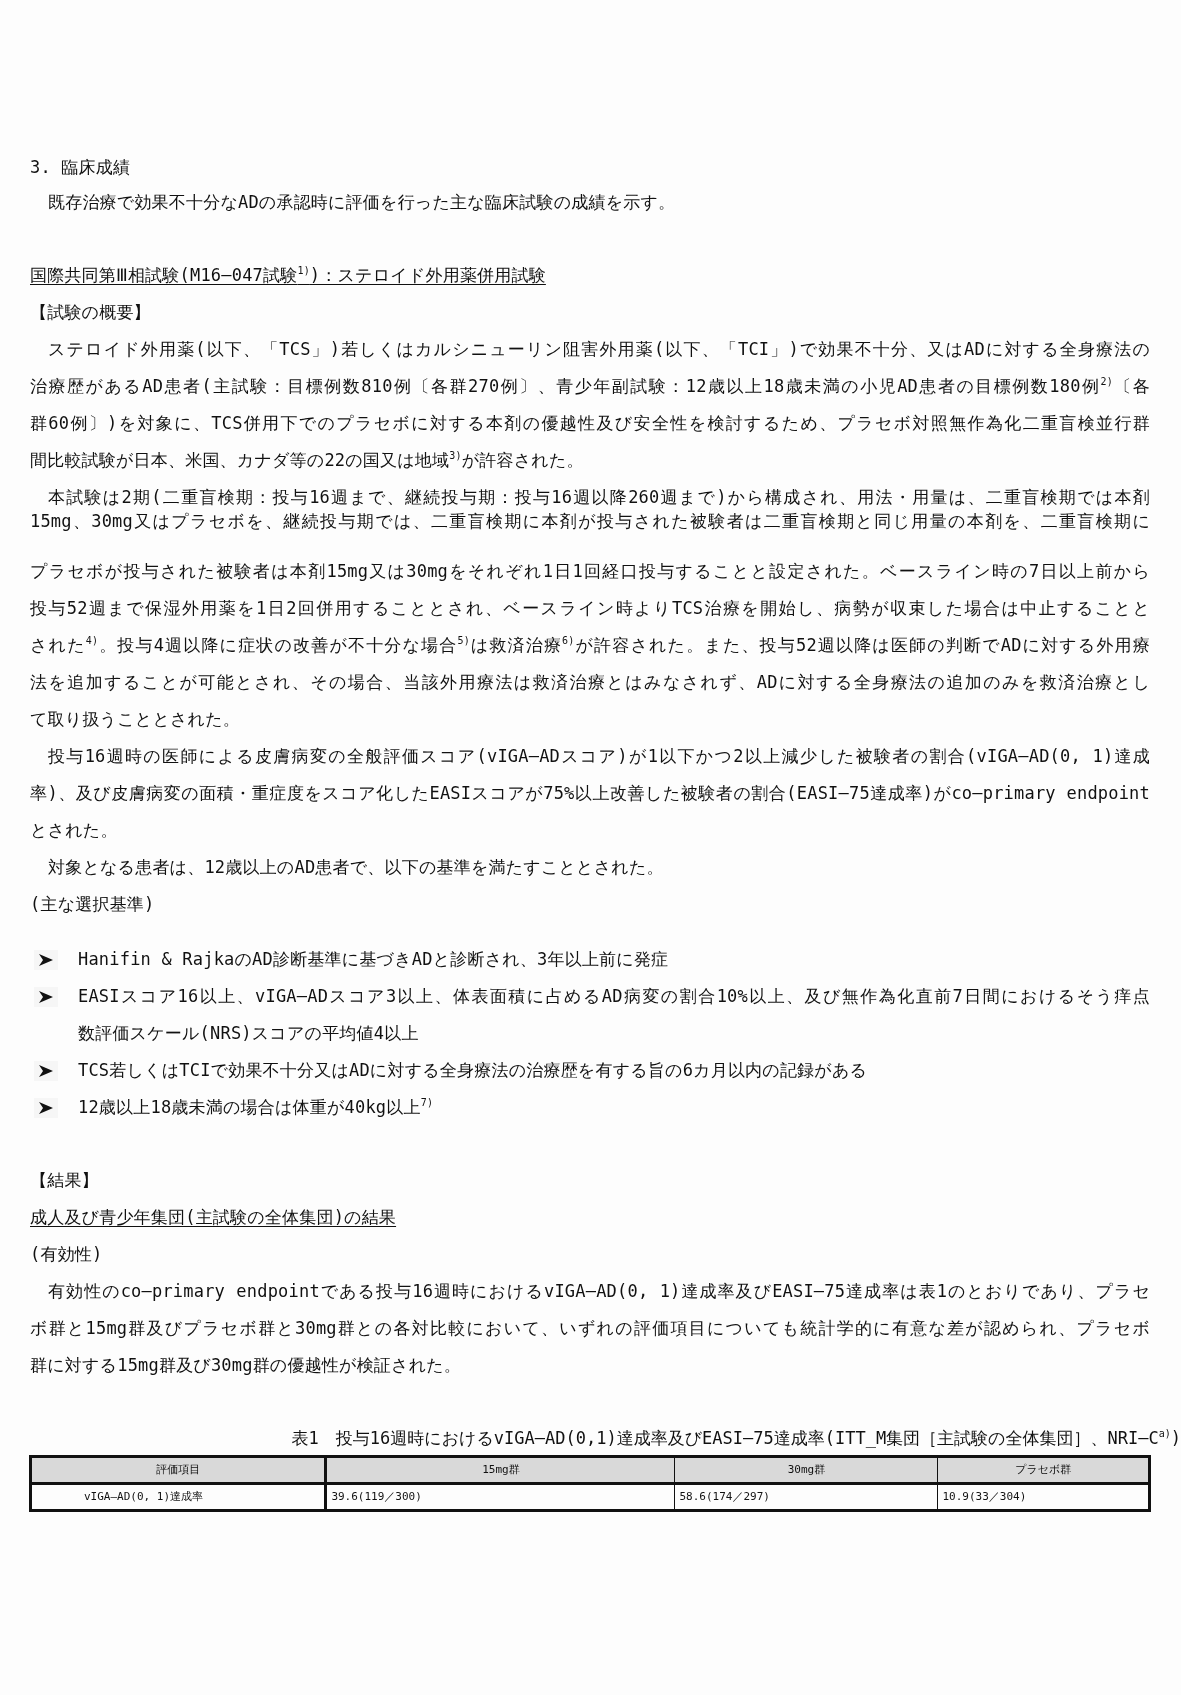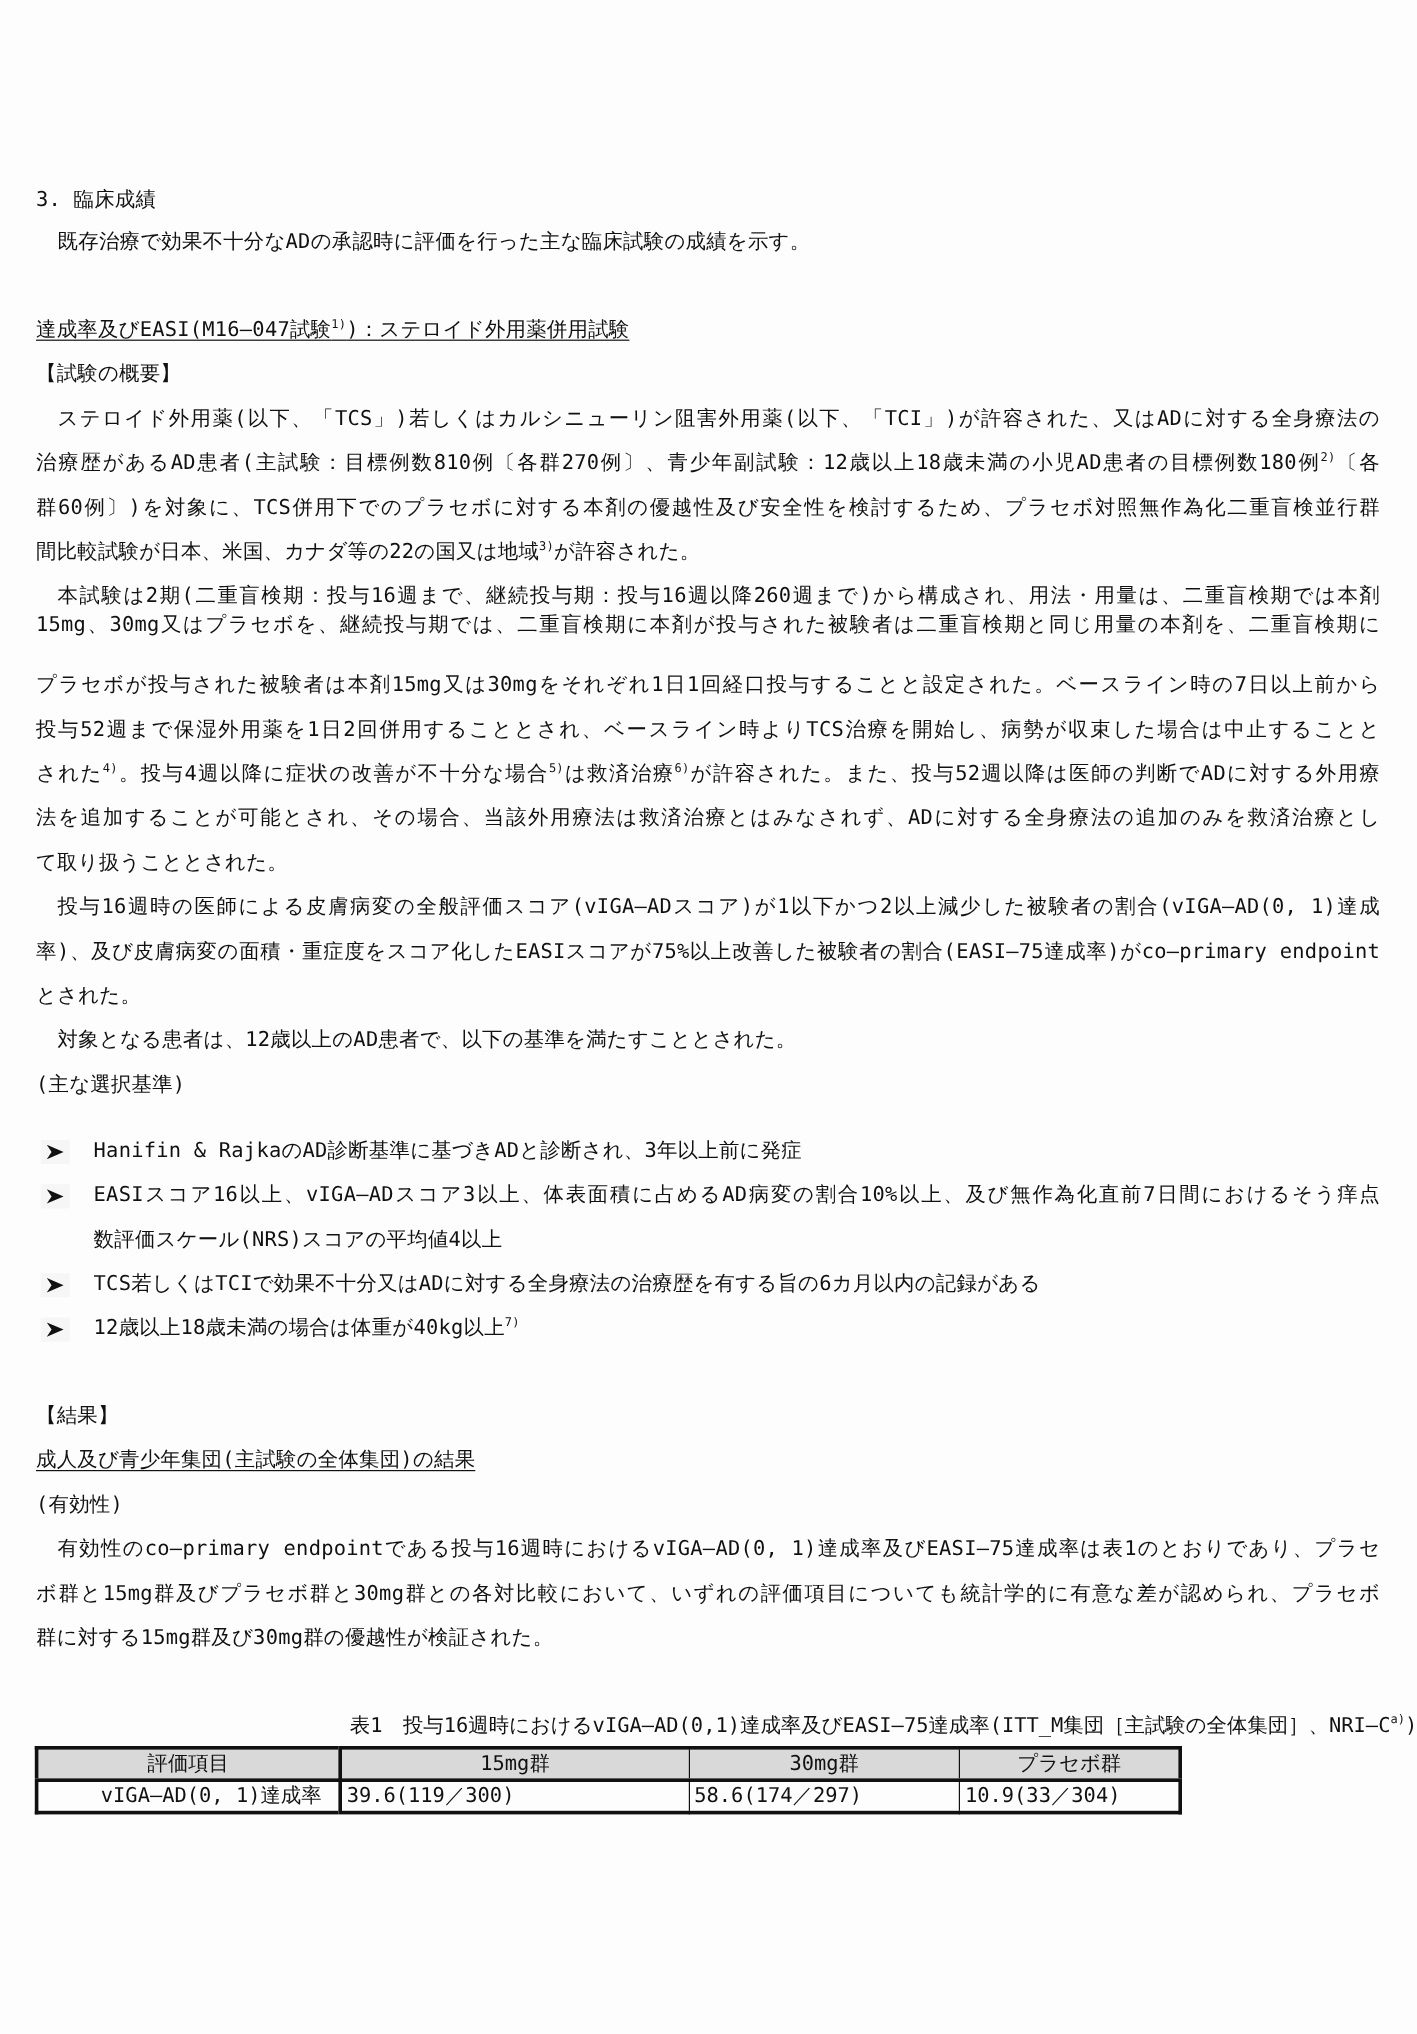--- a/index.html
+++ b/index.html
@@ -10,40 +10,40 @@
   }
   .line { position: absolute; left: 30px; white-space: nowrap; line-height: 22px; letter-spacing: 0.2px; }
   .indent { left: 48px; }
   .ul { text-decoration: underline; text-underline-offset: 3px; }
   .just { width: 1120px; text-align: justify; text-align-last: justify; }
   sup { font-size: 10px; vertical-align: 7px; line-height: 0; }
   .bullet { position: absolute; left: 34px; width: 24px; height: 20px; background: #f6f6f6; }
   .bullet svg { display: block; margin: 3px 4px; }
   .btext { left: 78px; }
   .caption { position: absolute; left: 0; width: 1181px; top: 1427px; text-align: right; font-size: 17px; line-height: 22px; white-space: nowrap; }
-  table.t1 { position: absolute; left: 29px; top: 1455px; width: 956px; border-collapse: collapse; font-size: 17px; }
+  table.t1 { position: absolute; left: 29px; top: 1455px; width: 1122px; border-collapse: collapse; font-size: 11px; }
   table.t1 th, table.t1 td { border: 1px solid #111; height: 24px; padding: 0 4px; line-height: 22px; font-weight: normal; }
   table.t1 th { background: #d9d9d9; text-align: center; }
   table.t1 td { }
   table.t1 td.first { text-align: left; padding-left: 52px; }
   table.t1 { border: 3px solid #111; }
   table.t1 tr.head th { border-bottom: 3px solid #111; }
   table.t1 .c1 { border-right: 3px solid #111; }
 </style>
 </head>
 <body>
 
 <div class="line" style="top:156px">3. 臨床成績</div>
 <div class="line indent" style="top:191px">既存治療で効果不十分なADの承認時に評価を行った主な臨床試験の成績を示す。</div>
 
-<div class="line ul" style="top:264px"><span>達成率及びEASI(M16—047試験</span><sup>1)</sup><span>)：ステロイド外用薬併用試験</span></div>
+<div class="line ul" style="top:264px"><span>国際共同第Ⅲ相試験(M16—047試験</span><sup>1)</sup><span>)：ステロイド外用薬併用試験</span></div>
 
 <div class="line" style="top:301px">【試験の概要】</div>
 
-<div class="line indent" style="top:338px; width:1102px; text-align:justify; text-align-last:justify;">ステロイド外用薬(以下、「TCS」)若しくはカルシニューリン阻害外用薬(以下、「TCI」)が許容された、又はADに対する全身療法の</div>
+<div class="line indent" style="top:338px; width:1102px; text-align:justify; text-align-last:justify;">ステロイド外用薬(以下、「TCS」)若しくはカルシニューリン阻害外用薬(以下、「TCI」)で効果不十分、又はADに対する全身療法の</div>
 <div class="line just" style="top:375px"><span>治療歴があるAD患者(主試験：目標例数810例〔各群270例〕、青少年副試験：12歳以上18歳未満の小児AD患者の目標例数180例</span><sup>2)</sup><span>〔各</span></div>
 <div class="line just" style="top:412px">群60例〕)を対象に、TCS併用下でのプラセボに対する本剤の優越性及び安全性を検討するため、プラセボ対照無作為化二重盲検並行群</div>
 <div class="line" style="top:449px"><span>間比較試験が日本、米国、カナダ等の22の国又は地域</span><sup>3)</sup><span>が許容された。</span></div>
 
 <div class="line indent" style="top:486px; width:1102px; text-align:justify; text-align-last:justify;">本試験は2期(二重盲検期：投与16週まで、継続投与期：投与16週以降260週まで)から構成され、用法・用量は、二重盲検期では本剤</div>
 <div class="line just" style="top:510px">15mg、30mg又はプラセボを、継続投与期では、二重盲検期に本剤が投与された被験者は二重盲検期と同じ用量の本剤を、二重盲検期に</div>
 <div class="line just" style="top:560px">プラセボが投与された被験者は本剤15mg又は30mgをそれぞれ1日1回経口投与することと設定された。ベースライン時の7日以上前から</div>
 <div class="line just" style="top:597px">投与52週まで保湿外用薬を1日2回併用することとされ、ベースライン時よりTCS治療を開始し、病勢が収束した場合は中止することと</div>
 <div class="line just" style="top:634px"><span>された</span><sup>4)</sup><span>。投与4週以降に症状の改善が不十分な場合</span><sup>5)</sup><span>は救済治療</span><sup>6)</sup><span>が許容された。また、投与52週以降は医師の判断でADに対する外用療</span></div>
 <div class="line just" style="top:671px">法を追加することが可能とされ、その場合、当該外用療法は救済治療とはみなされず、ADに対する全身療法の追加のみを救済治療とし</div>

